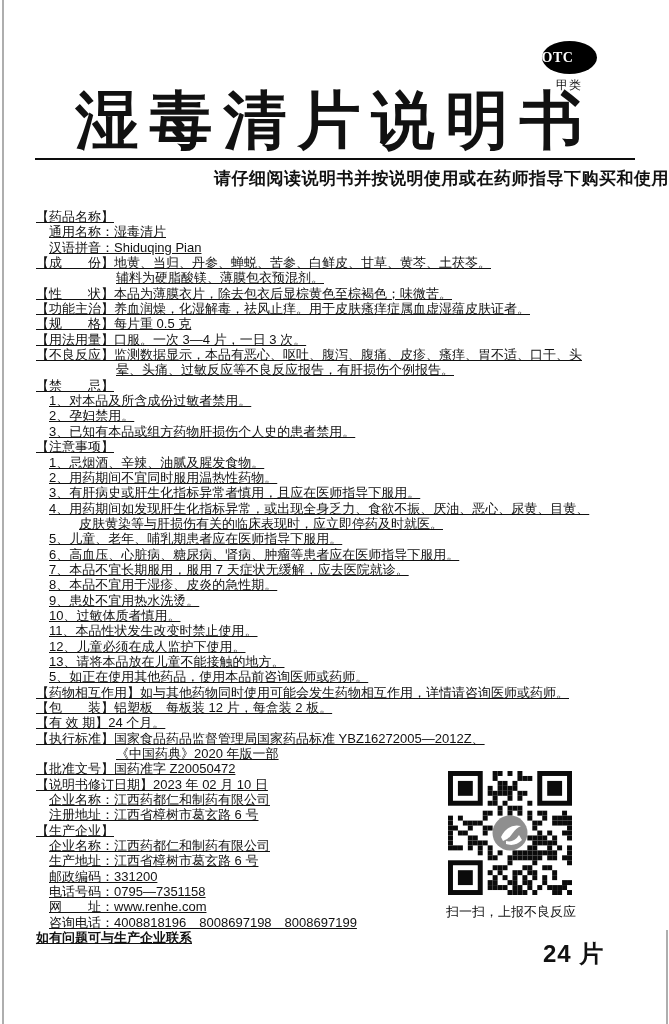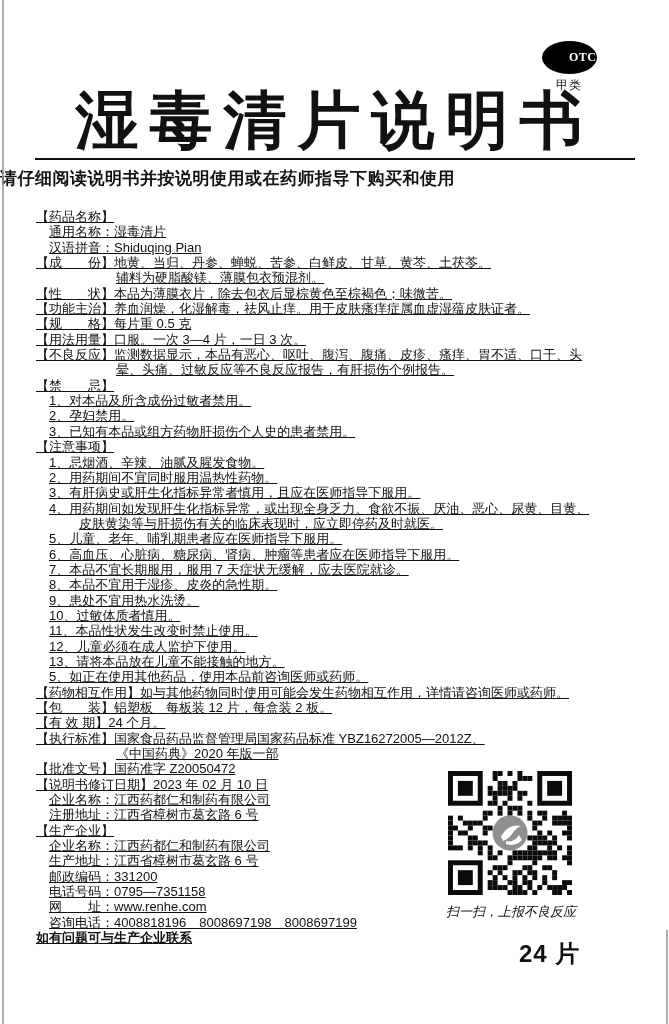--- a/index.html
+++ b/index.html
@@ -15,57 +15,57 @@
     position:absolute;left:2px;top:0;width:2px;height:1024px;
     background:#9a9a9a;opacity:.8;
   }
   .scan-edge-right{
     position:absolute;right:1px;top:930px;width:2px;height:94px;
     background:#6b6b6b;opacity:.55;
   }
   
   .otc{position:absolute;top:41px;left:540px;width:58px;text-align:center;}
   .otc-oval{
-    display:flex;align-items:center;justify-content:flex-end;
+    display:flex;align-items:center;justify-content:flex-start;
     width:55px;height:33px;margin:0 auto;
     background:#000;border-radius:50%;
     color:#fff;font-family:"Liberation Serif",serif;
-    font-size:12px;font-weight:bold;letter-spacing:.5px;
+    font-size:14px;font-weight:bold;letter-spacing:.5px;
   }
   .otc-class{font-size:12px;margin-top:3px;letter-spacing:1px;}
   
   .title{
     margin:86px 28px 0 28px;
     text-align:center;
     font-size:63px;line-height:68px;
     font-weight:900;letter-spacing:11px;
     white-space:nowrap;
   }
   .rule{border:0;border-top:2.5px solid #0d0d0d;margin:4px 34px 0 35px;}
   .notice{
-    margin-top:7px;text-align:left;
+    margin-top:7px;text-align:right;
     font-size:17px;font-weight:bold;letter-spacing:.5px;
   }
   
   .doc{margin:19px 26px 0 36px;font-size:13px;line-height:15.35px;}
   .row{white-space:nowrap;text-decoration:underline;}
   .row.wrap{white-space:normal;}
   .r-label{padding-left:80px;text-indent:-80px;}
   .r-sub{margin-left:13px;}
   .r-item{margin-left:13px;}
   .r-cont{margin-left:80px;}
   .r-cont2{margin-left:43px;}
   .r-bold{font-weight:bold;}
   
-  .qr-block{position:absolute;left:446px;top:771px;width:128px;text-align:right;font-style:italic;}
+  .qr-block{position:absolute;left:446px;top:771px;width:128px;text-align:right;}
   .qr-svg{display:block;margin:0 auto;width:124px;height:124px;}
   .qr-caption{margin-top:8px;font-size:13px;white-space:nowrap;}
   
   .count{
-    position:absolute;left:519px;top:938px;
+    position:absolute;left:543px;top:938px;
     font-size:24px;font-weight:600;letter-spacing:1px;white-space:nowrap;
   }
 </style>
 </head>
 <body>
 
 <div class="page">
   <div class="scan-edge-left"></div>
   <div class="scan-edge-right"></div>
 

